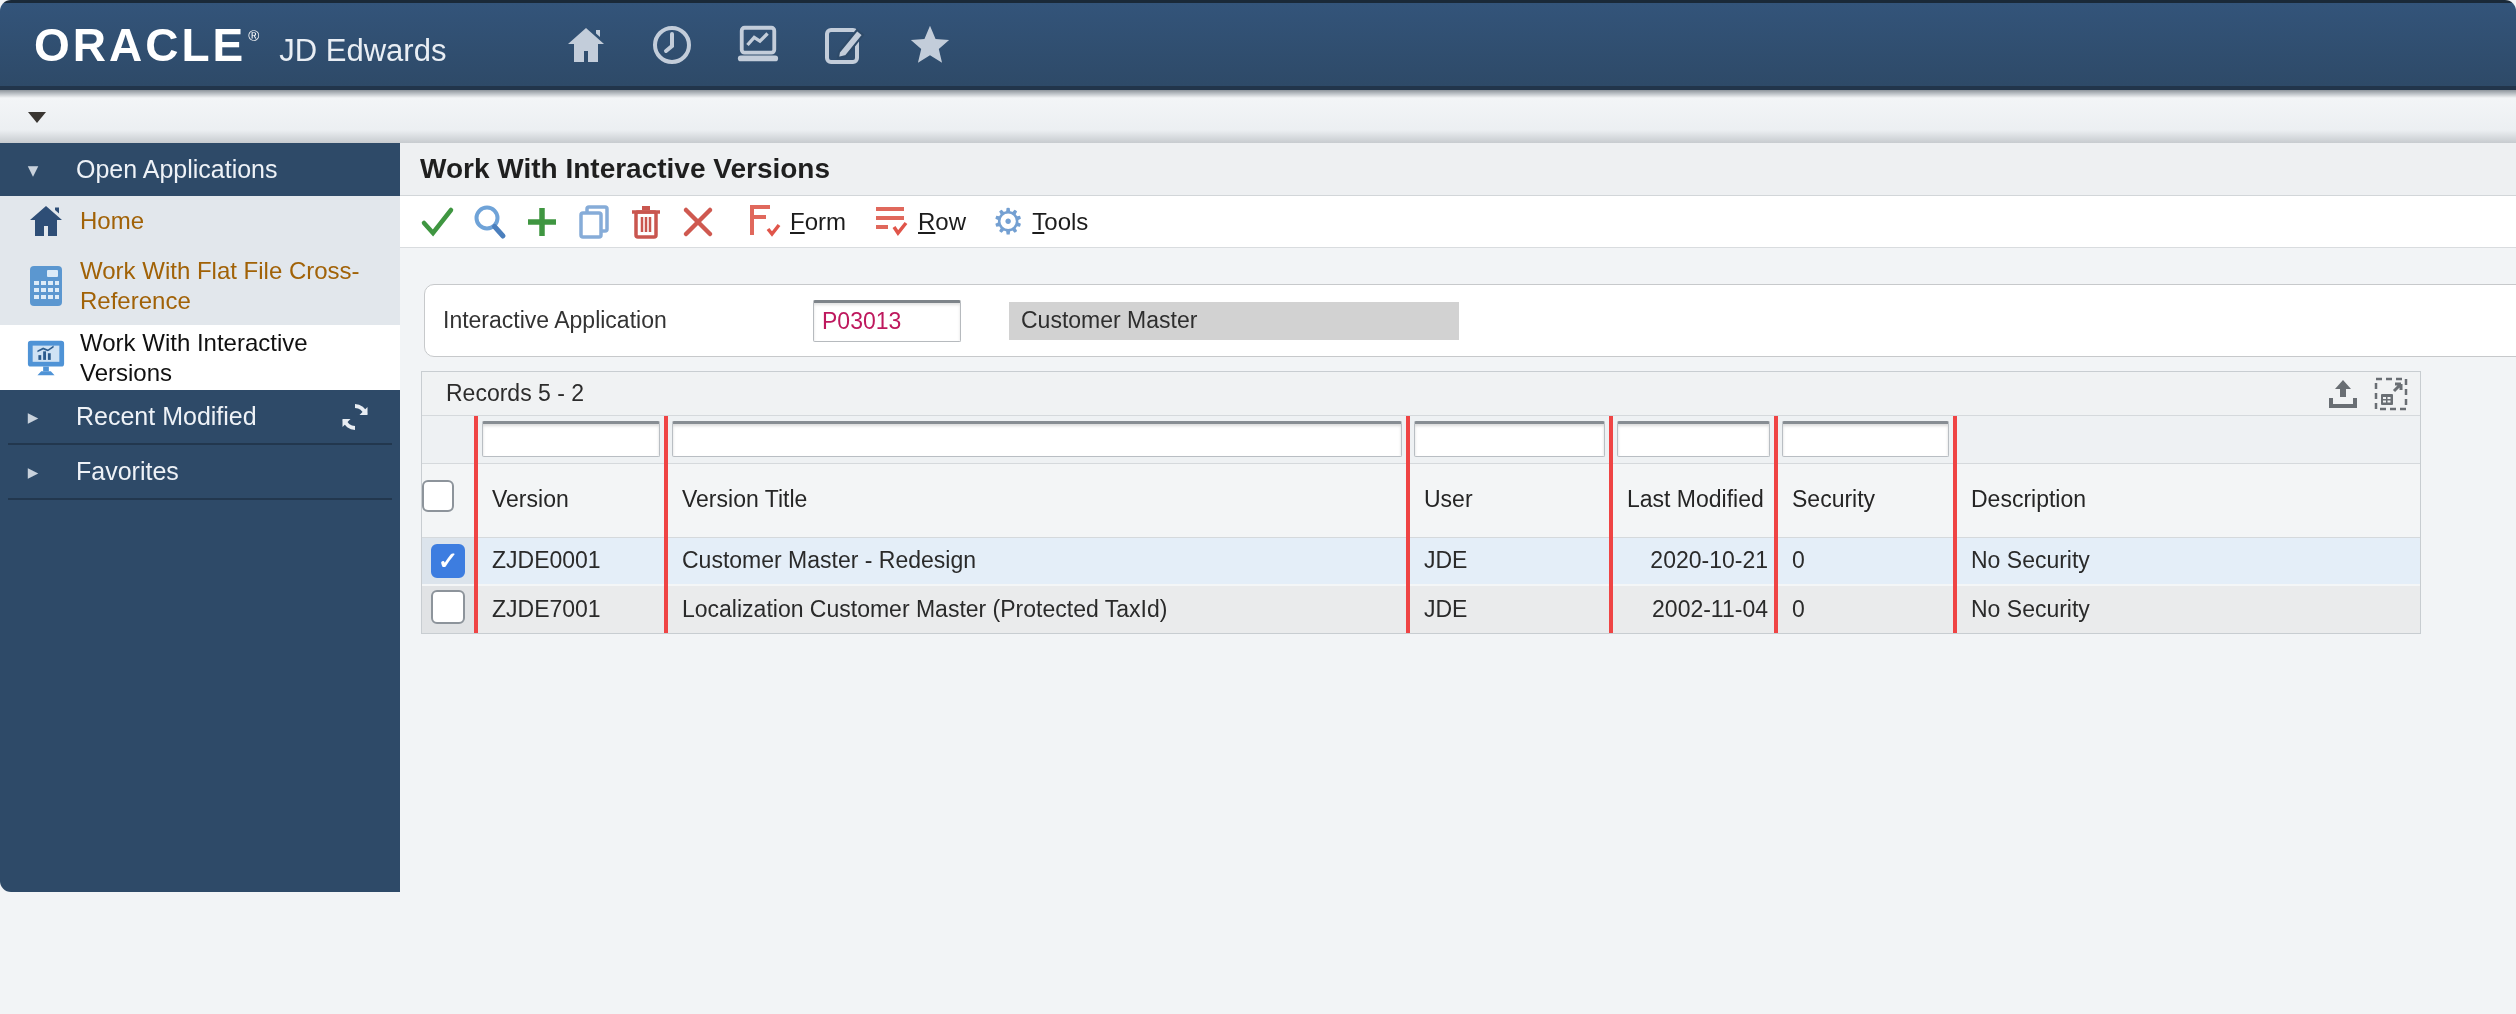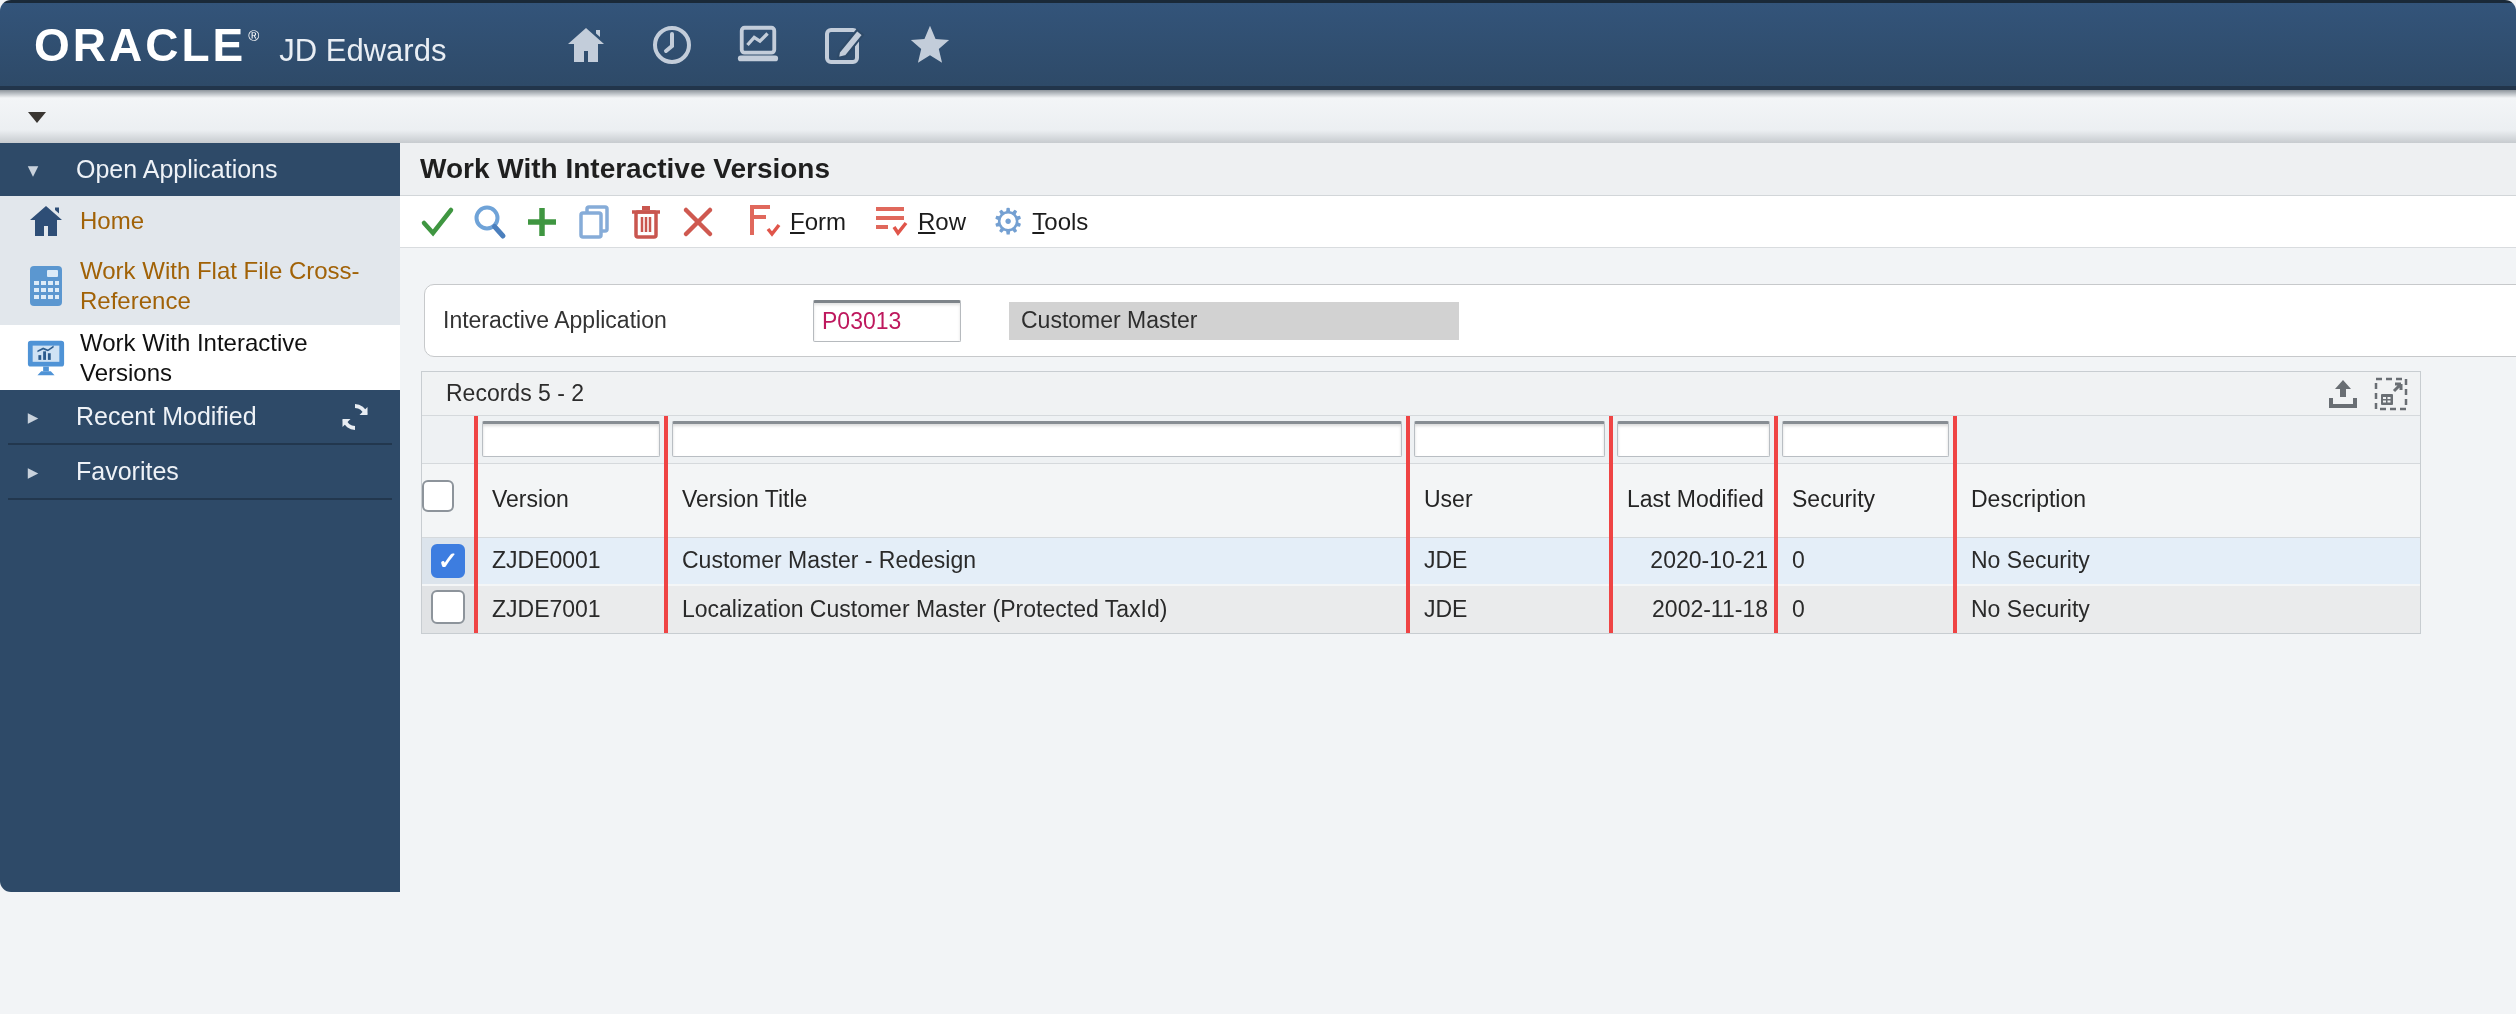--- a/index.html
+++ b/index.html
@@ -385,21 +385,21 @@
           <td>JDE</td>
           <td class="num-right">2020-10-21</td>
           <td>0</td>
           <td>No Security</td>
         </tr>
         <tr class="data-row row-alt">
           <td class="cb-cell"><span class="cb"></span></td>
           <td>ZJDE7001</td>
           <td>Localization Customer Master  (Protected TaxId)</td>
           <td>JDE</td>
-          <td class="num-right">2002-11-18</td>
+          <td class="num-right">2002-11-04</td>
           <td>0</td>
           <td>No Security</td>
         </tr>
       </tbody>
         </table>
     </div>
   </div>
 </div>
 
 </body></html>

